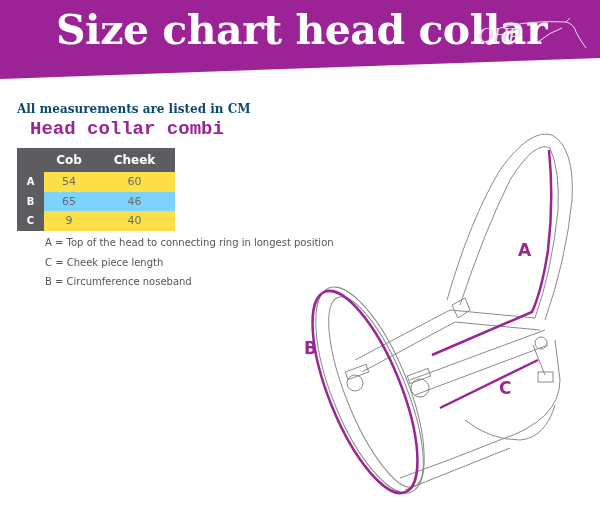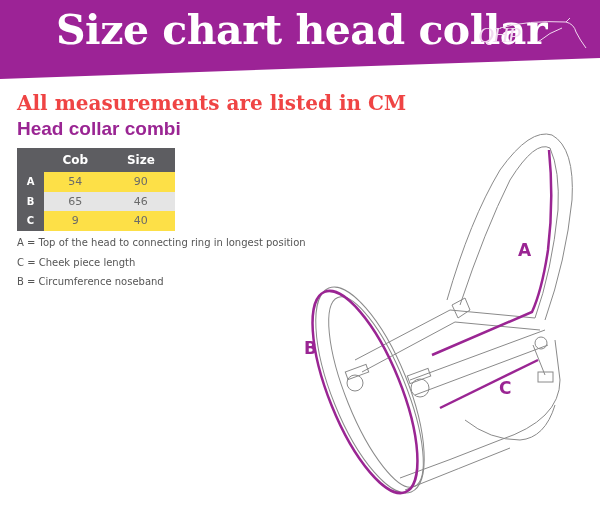--- a/index.html
+++ b/index.html
@@ -13,52 +13,52 @@
       font-size: 41px; color: #ffffff; letter-spacing: -0.5px; white-space: nowrap; margin-left: 40px;
     }
     .logo { position: absolute; left: 478px; top: 18px; width: 110px; height: 38px; }
     .logo-text {
       position: absolute; left: 0; top: 4px;
       font-family: "Liberation Serif", serif; font-style: italic;
       font-size: 22px; color: #f1d9ef; letter-spacing: -1px;
     }
     .logo svg { position: absolute; left: 0; top: 0; }
     .subtitle {
-      position: absolute; left: 17px; top: 91px;
+      position: absolute; left: 17px; top: 102px;
       font-family: "DejaVu Serif", serif; font-weight: bold;
-      font-size: 20px; color: #ef4444; white-space: nowrap;
+      font-size: 12px; color: #0c4a6e; white-space: nowrap;
     }
     .section-title {
-      position: absolute; left: 17px; top: 118px;
-      font-family: Liberation Sans, sans-serif; font-weight: bold;
+      position: absolute; left: 30px; top: 118px;
+      font-family: Liberation Mono, monospace; font-weight: bold;
       font-size: 19px; color: #9a2593; white-space: nowrap;
     }
     table.size-table {
       position: absolute; left: 17px; top: 148px;
       border-collapse: collapse; width: 158px;
       font-family: "DejaVu Sans", sans-serif;
     }
     .size-table th {
       background: #5d5d61; color: #ffffff; font-size: 12px; font-weight: bold;
       height: 24px; text-align: center; margin-top: 16px;
     }
     .size-table td {
       height: 19.5px; font-size: 11px; color: #6a6a6a; text-align: center;
     }
     .size-table td.rowhead {
       background: #5d5d61; color: #ffffff; font-weight: bold; font-size: 10px;
       width: 27px;
     }
     .size-table tr.odd td:not(.rowhead) { background: #fde047; }
-    .size-table tr.even td:not(.rowhead) { background: #e5e5e5; }
+    .size-table tr.even td:not(.rowhead) { background: #7dd3fc; }
     .legend {
       position: absolute; left: 17px; top: 236px;
       font-family: "DejaVu Sans", sans-serif; font-size: 10px; color: #555555;
     }
-    .legend div { height: 19.5px; line-height: 14px; white-space: nowrap; }
+    .legend div { height: 19.5px; line-height: 14px; white-space: nowrap; margin-left: 28px; }
     .diagram { position: absolute; left: 290px; top: 130px; width: 310px; height: 393px; }
     .diagram svg { position: absolute; left: 0; top: 0; }
     .label {
       position: absolute; font-family: "DejaVu Sans", sans-serif; font-weight: bold;
       font-size: 17px; color: #9a2593;
     }
   </style>
 </head>
 <body>
 
@@ -77,28 +77,28 @@
 </div>
 
 <div class="subtitle">All measurements are listed in CM</div>
 <div class="section-title">Head collar combi</div>
 
 <table class="size-table">
   <thead>
     <tr>
       <th></th>
       <th>Cob</th>
-      <th>Size</th>
+      <th>Cheek</th>
     </tr>
   </thead>
   <tbody>
     <tr class="odd">
       <td class="rowhead">A</td>
       <td>54</td>
-      <td>90</td>
+      <td>60</td>
     </tr>
     <tr class="even">
       <td class="rowhead">B</td>
       <td>65</td>
       <td>46</td>
     </tr>
     <tr class="odd">
       <td class="rowhead">C</td>
       <td>9</td>
       <td>40</td>

